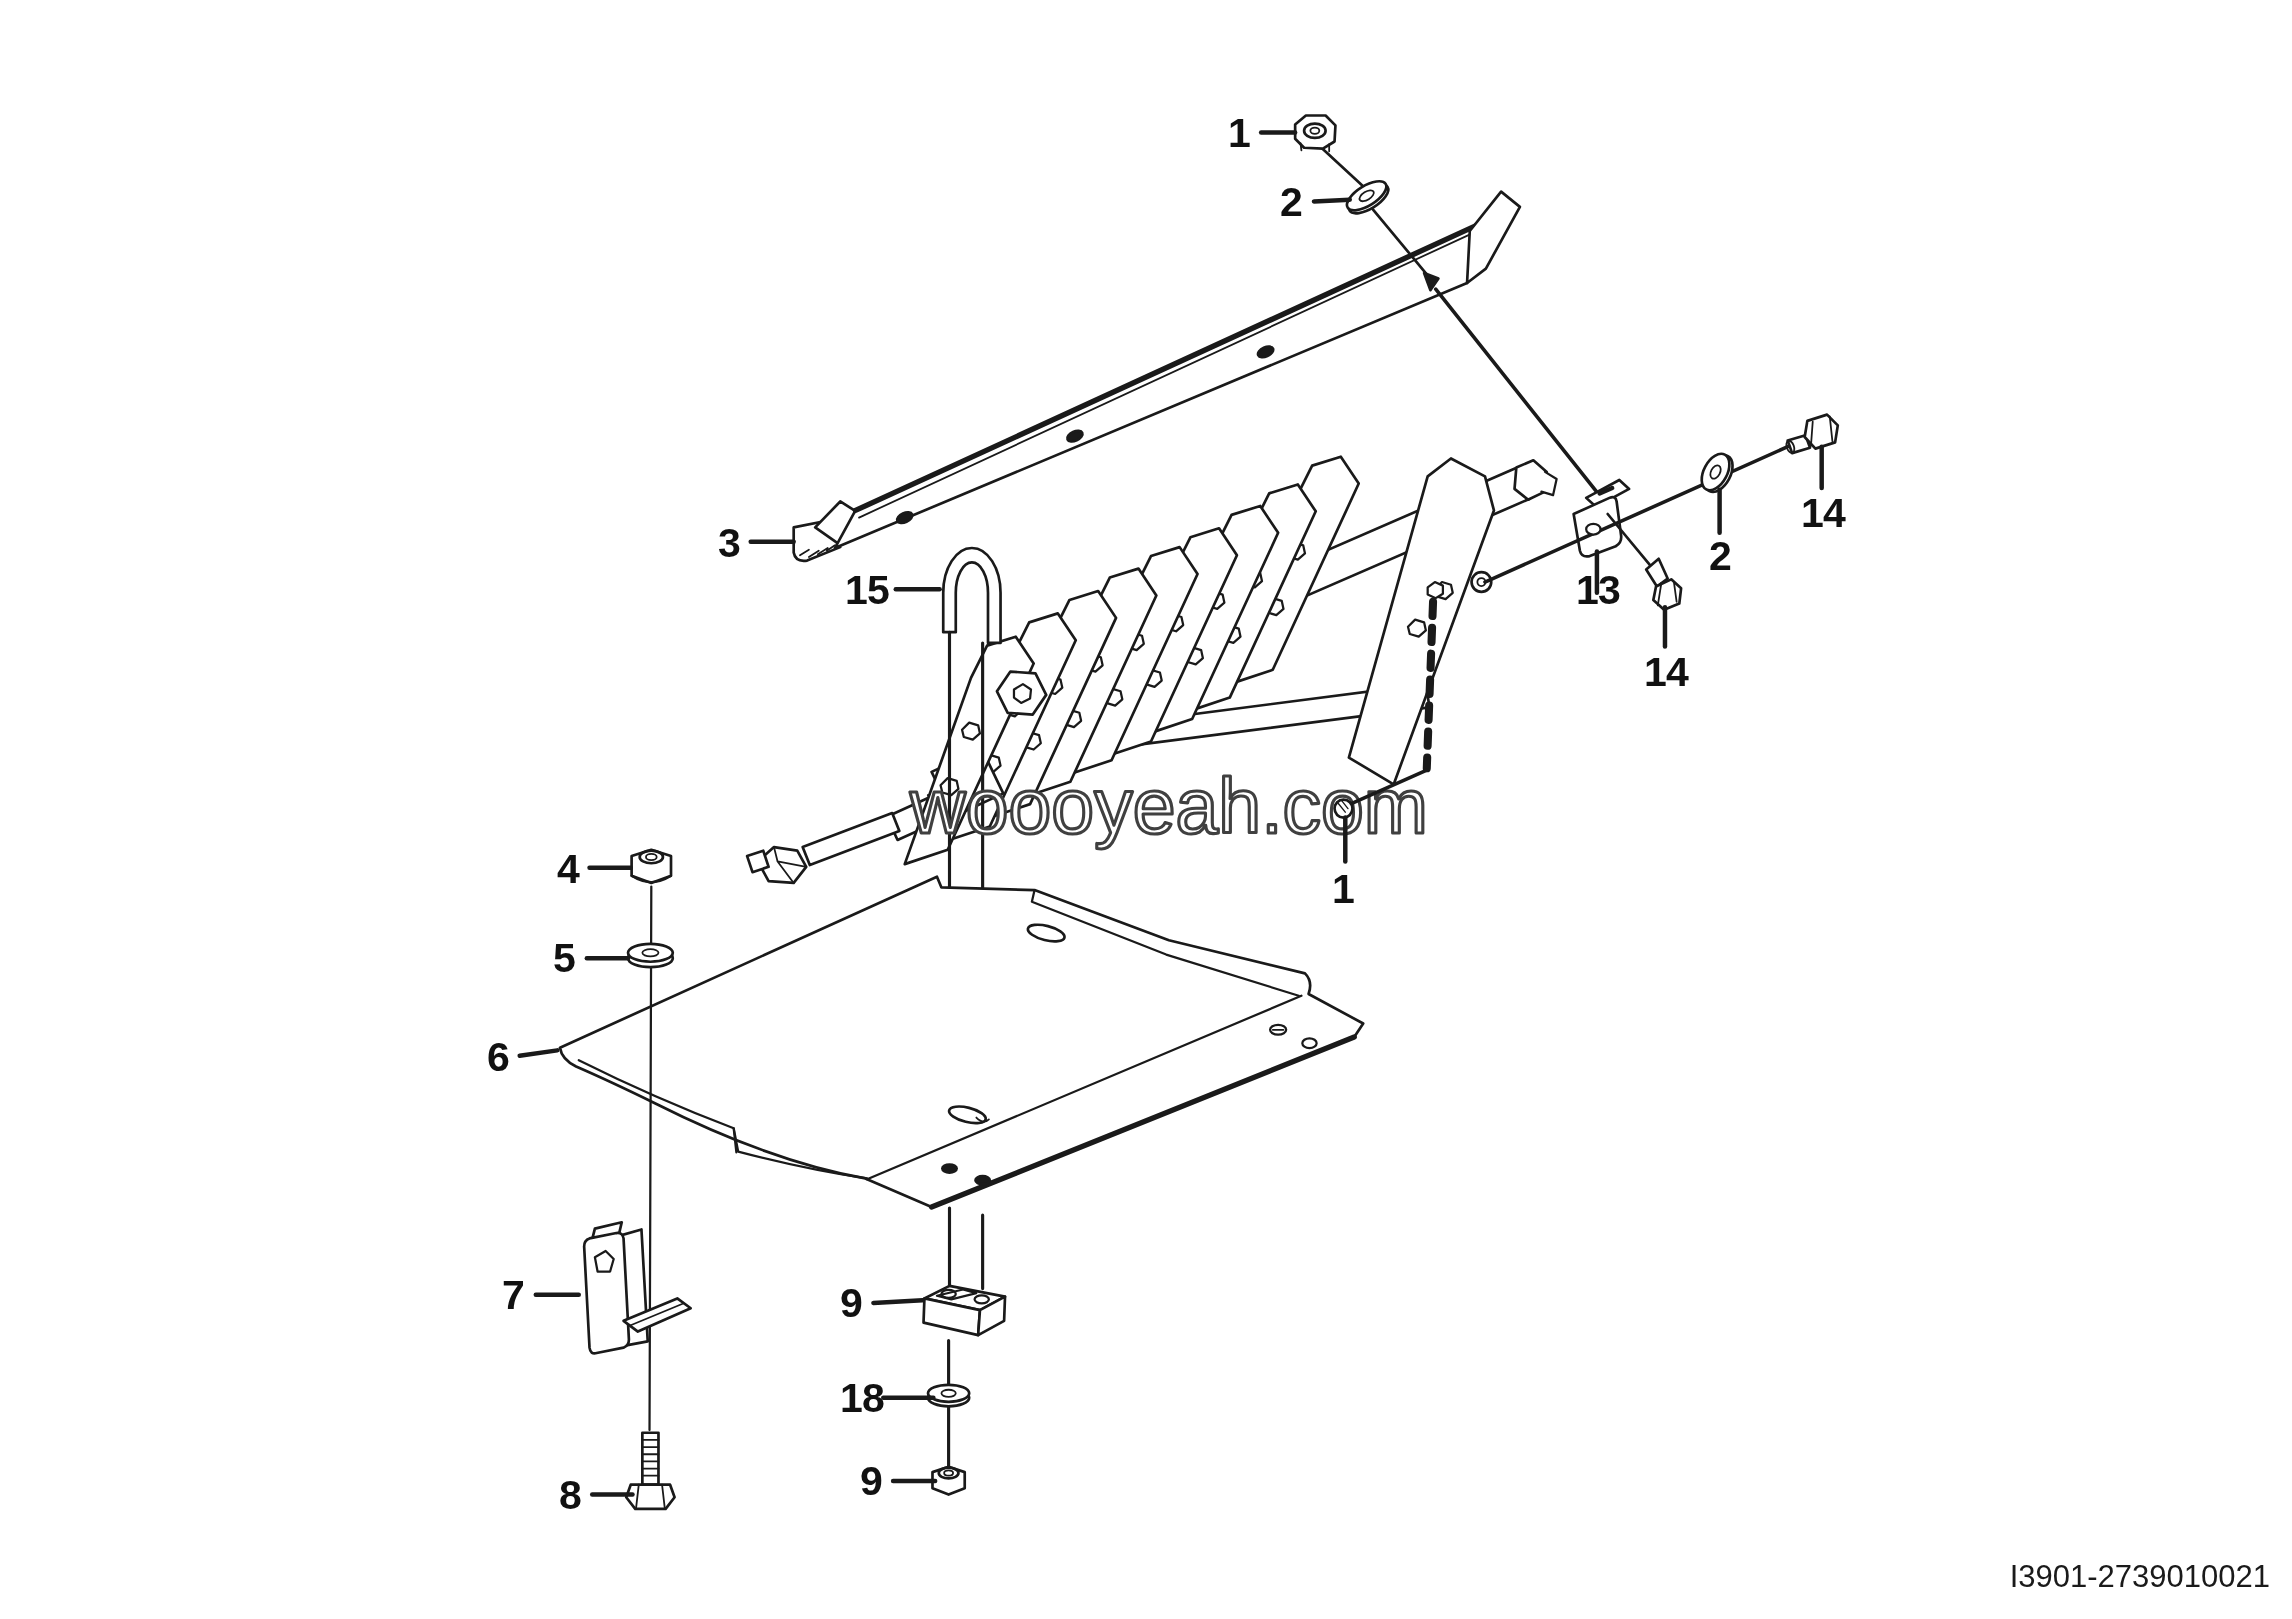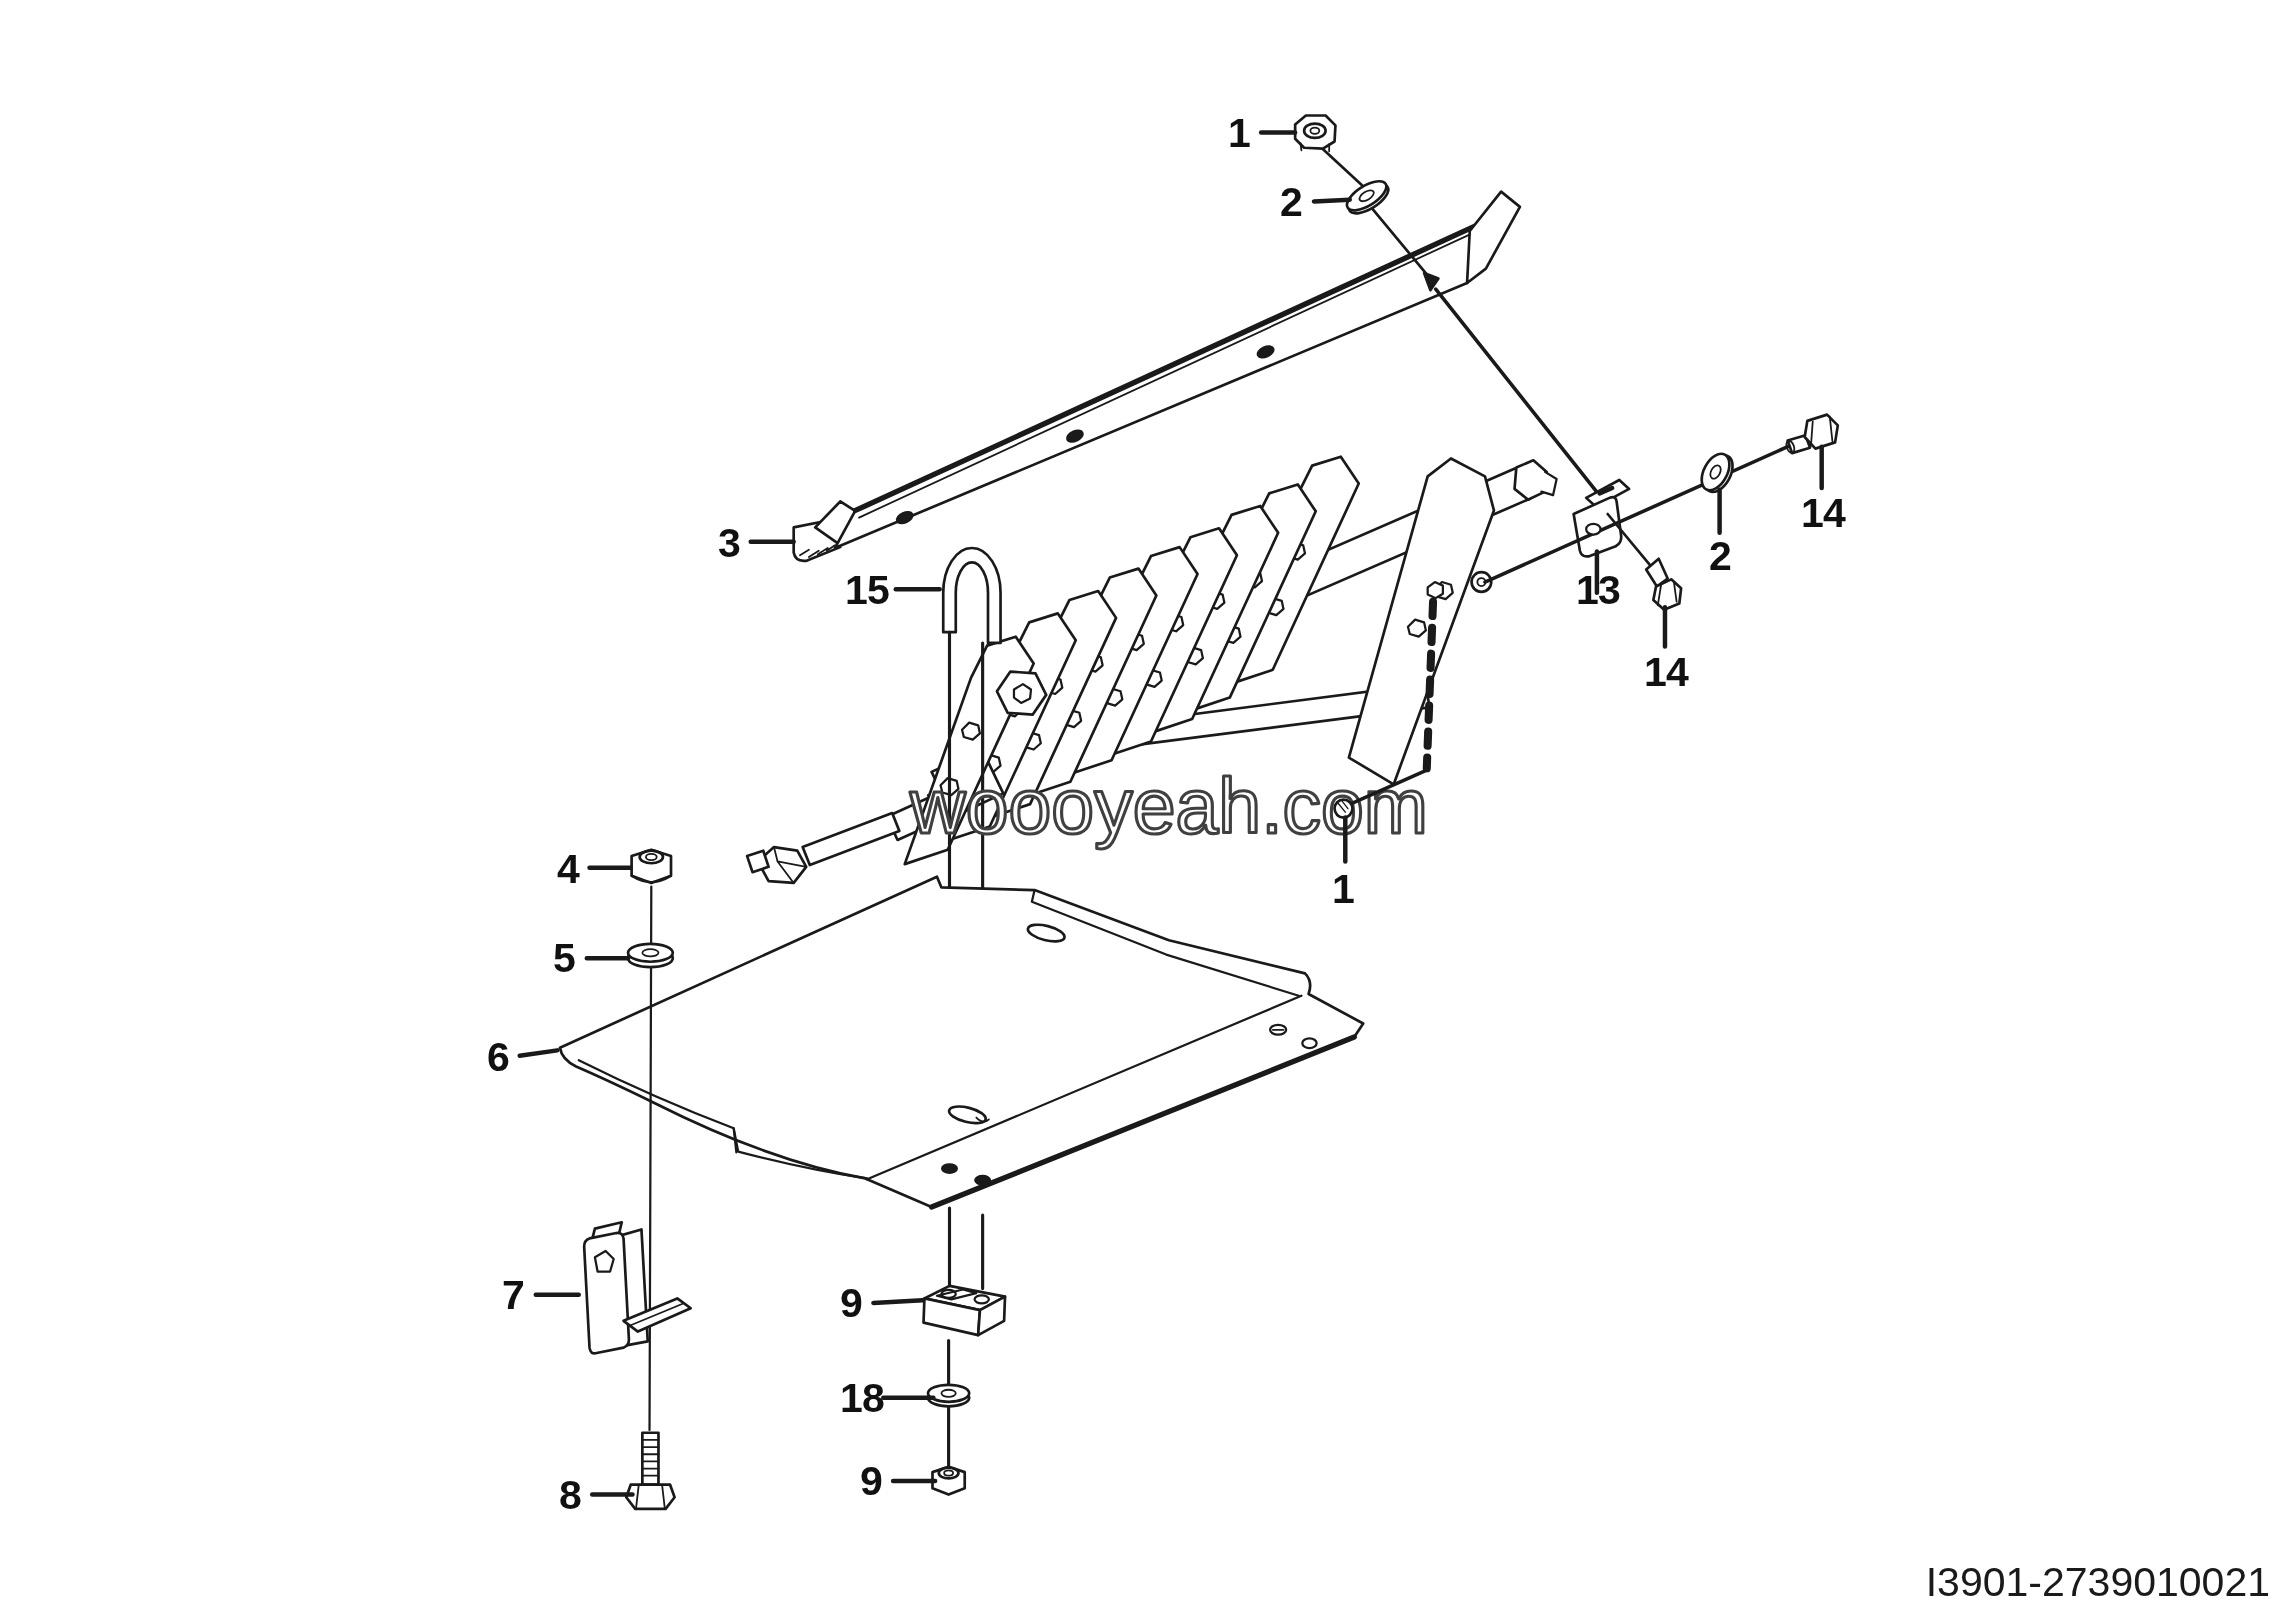--- a/index.html
+++ b/index.html
@@ -4,21 +4,21 @@
 <style>
   html,body{margin:0;padding:0;background:#fff;}
   #stage{position:relative;width:2293px;height:1619px;background:#fff;overflow:hidden;
          font-family:"Liberation Sans", sans-serif;}
   #diagram-svg{position:absolute;left:0;top:0;}
   .callout{position:absolute;transform:translate(-50%,-50%);
            font-family:"Liberation Sans", sans-serif;
            font-size:41px;font-weight:bold;color:#111;letter-spacing:-0.9px;
            white-space:nowrap;line-height:1;}
   #doc-id{position:absolute;right:23px;top:1559px;
-          font-size:41px;font-weight:400;color:#1a1a1a;
+          font-size:31px;font-weight:400;color:#1a1a1a;
           font-family:"Liberation Sans", sans-serif;}
 </style>
 </head>
 <body>
 
 <div id="stage">
 
 <svg id="diagram-svg" width="2293" height="1619" viewBox="0 0 2560 1808" fill="none" stroke="#1a1a1a" stroke-width="3" stroke-linejoin="round" stroke-linecap="round">
 
   <defs>

